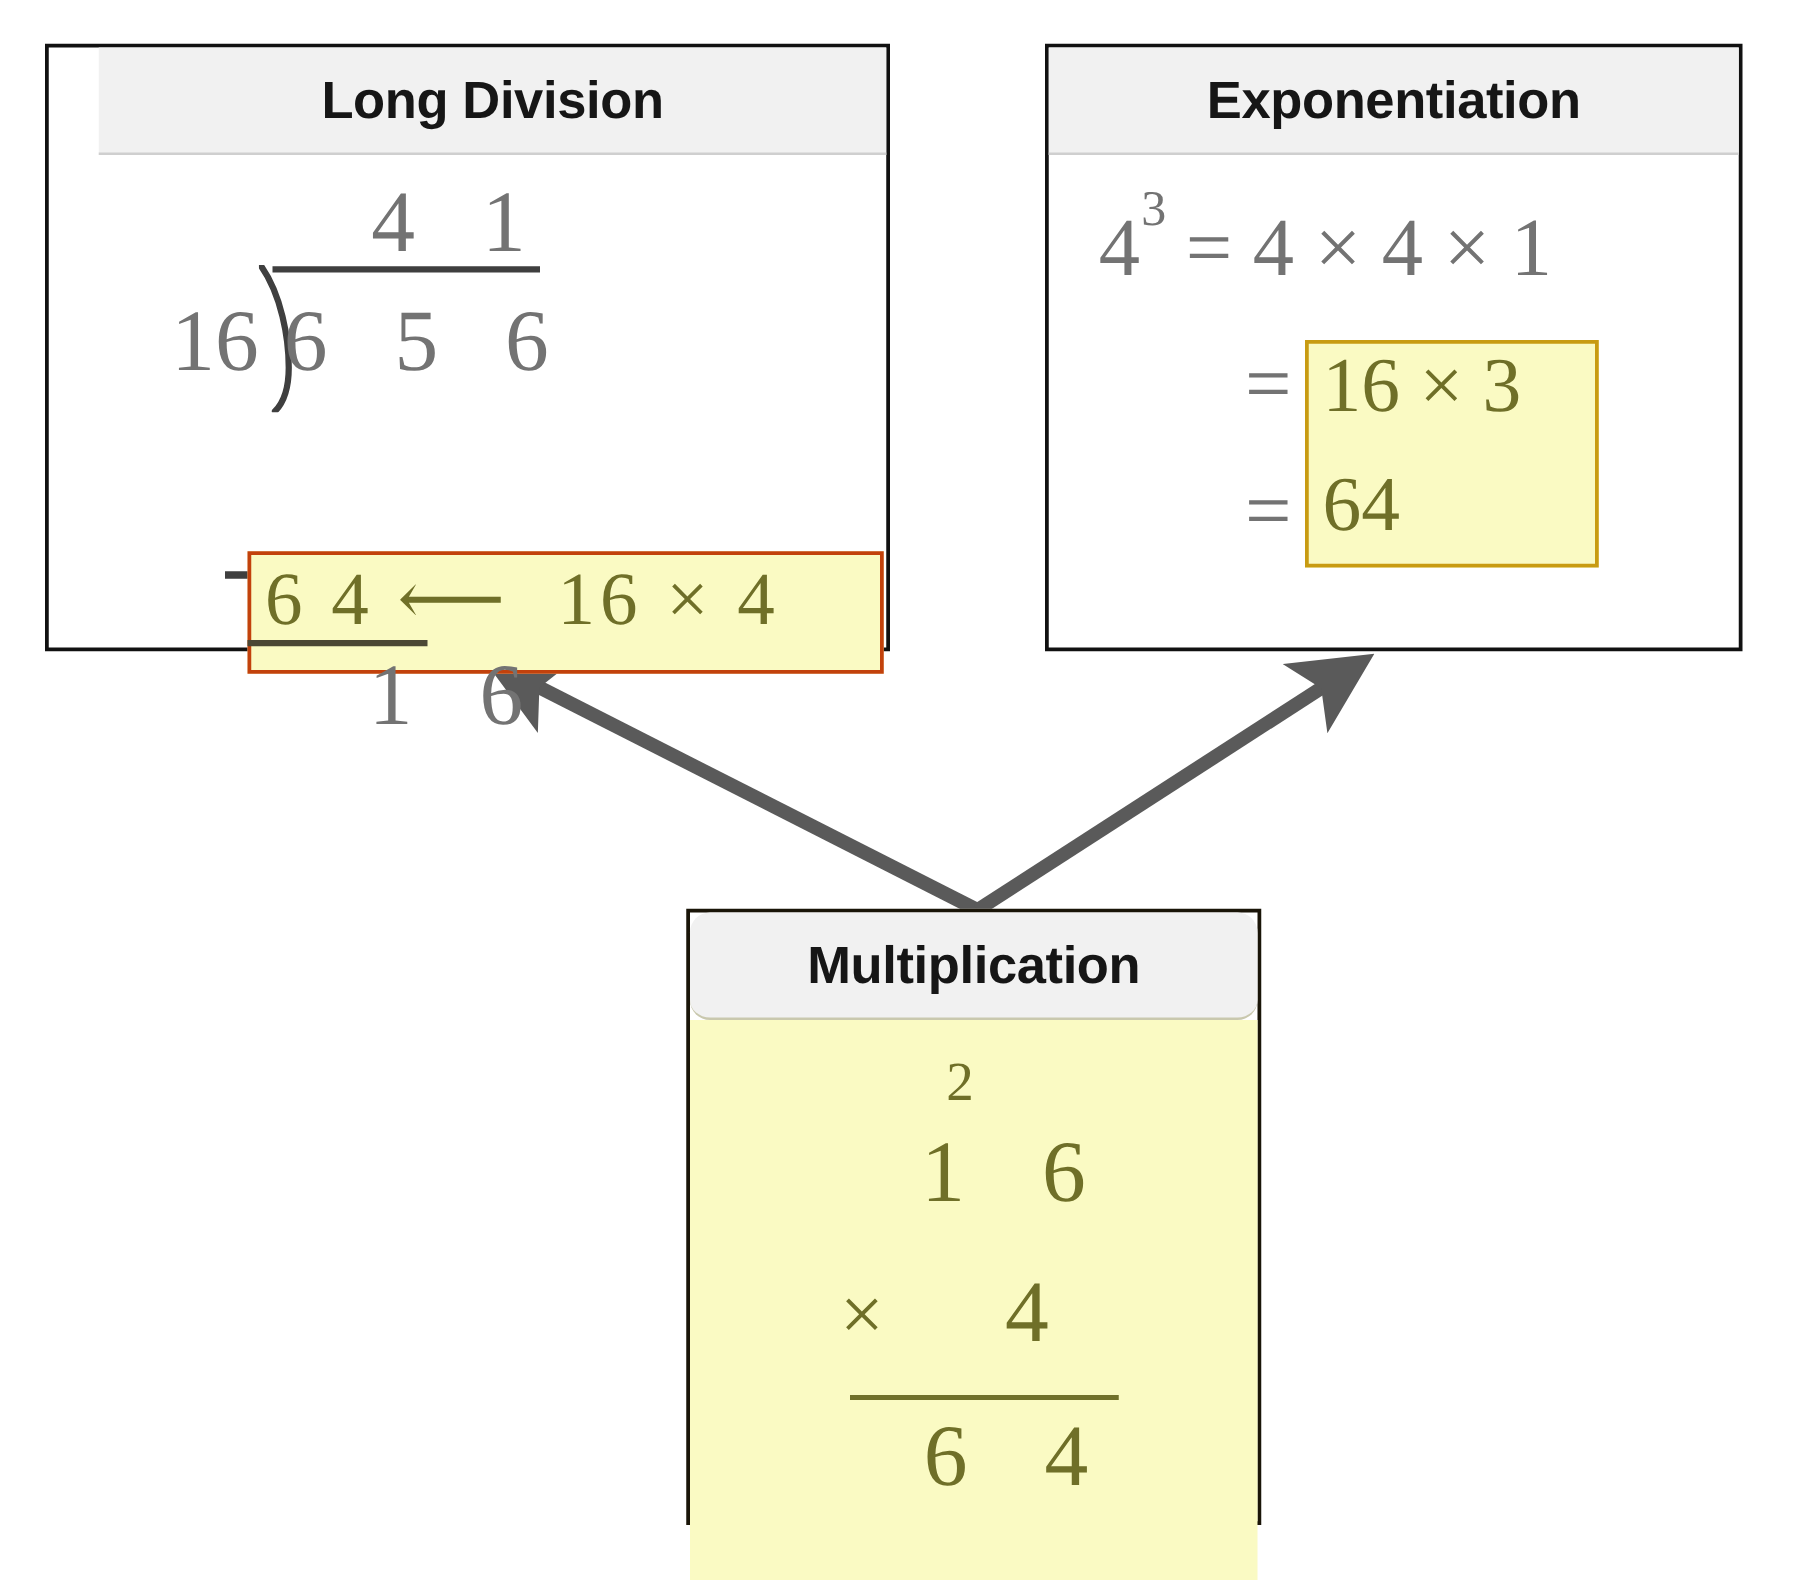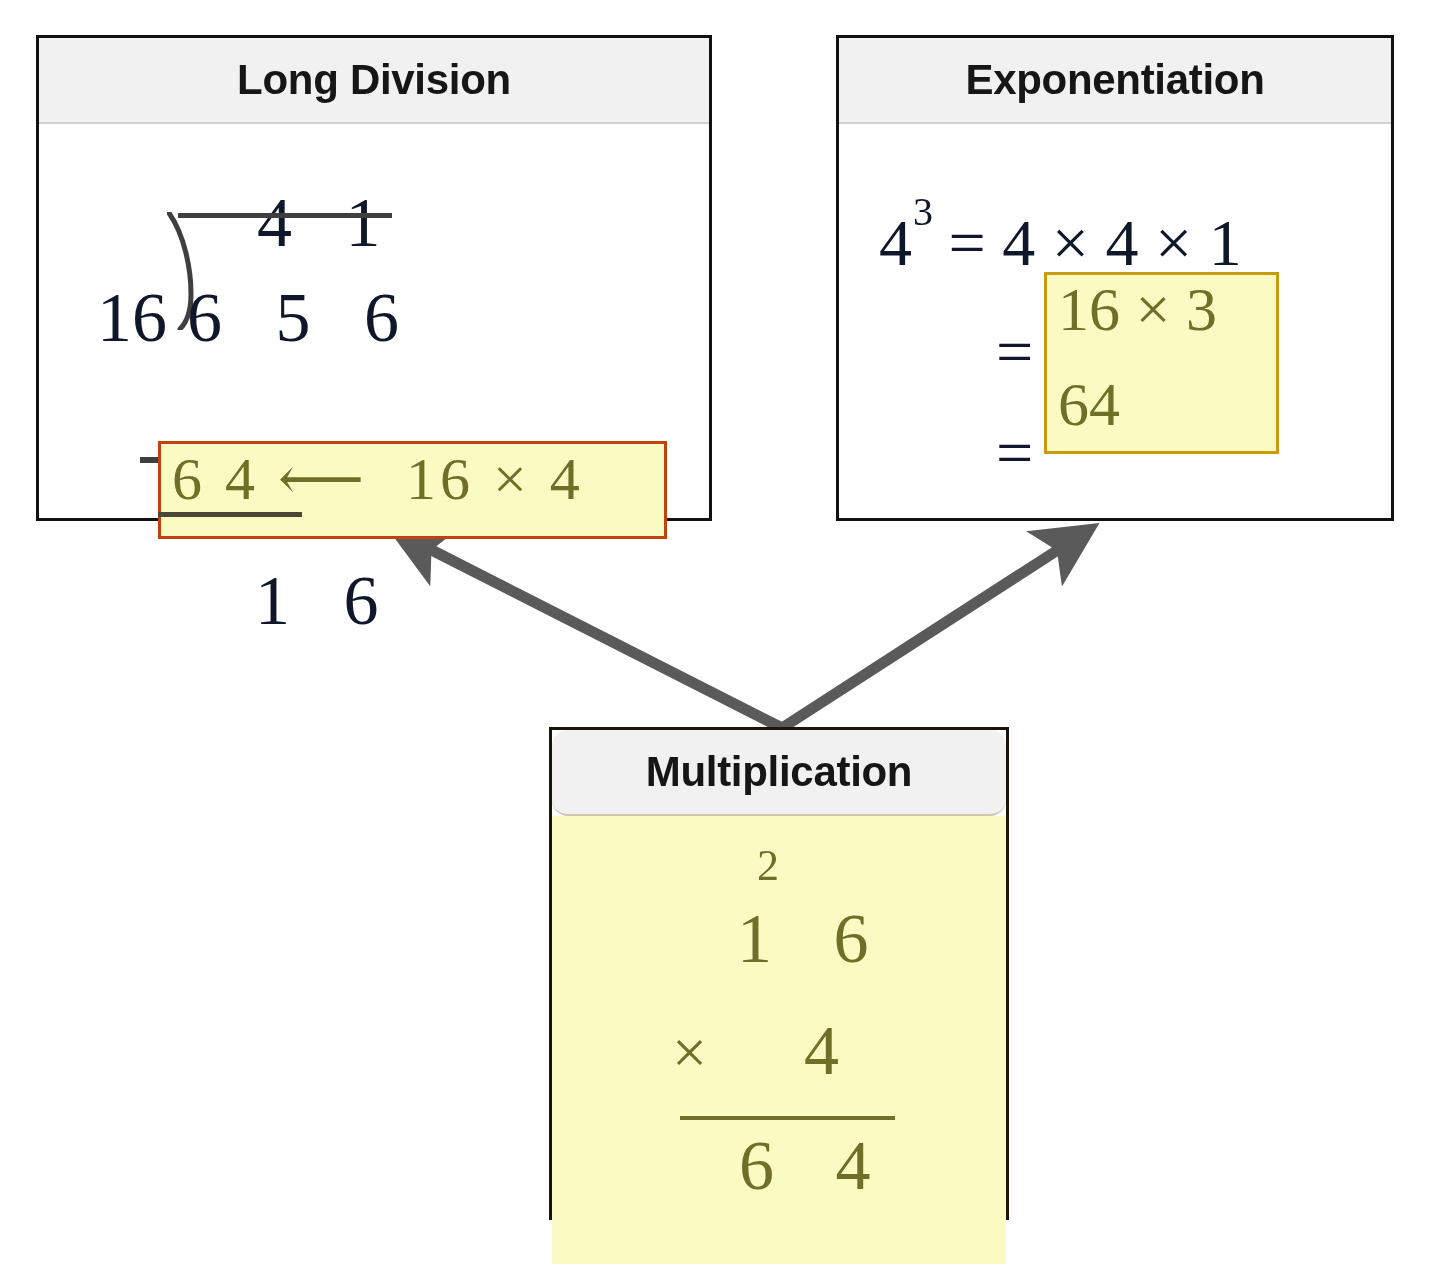--- a/index.html
+++ b/index.html
@@ -49,36 +49,35 @@
   }
   .panel-body {
     position: relative;
     box-sizing: border-box;
     width: 100%;
   }
 
   
   .math {
     font-family: "Liberation Serif", "DejaVu Serif", serif;
-    color: #0f172a;
+    color: #737373;
     line-height: 1;
     white-space: pre;
-    margin-top: 44px;
   }
   .math-hl {
     font-family: "Liberation Serif", "DejaVu Serif", serif;
     color: #6f6f28;
     line-height: 1;
     white-space: pre;
   }
 
   
   #panel-division {
     left: 36px;  top: 35px;
-    width: 676px; height: 486px;
+    width: 676px; height: 486px; padding-left: 40px;
   }
   #panel-exponent {
     left: 836px; top: 35px;
     width: 558px; height: 486px;
   }
   #panel-multiplication {
     left: 549px; top: 727px;
     width: 460px; height: 493px;
     border-color: #1a1508;
   }

